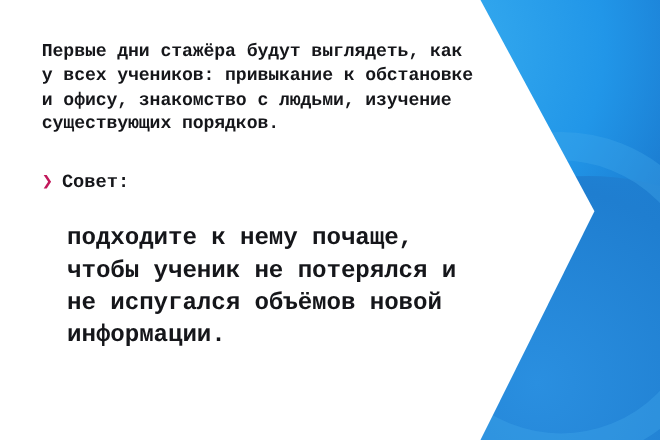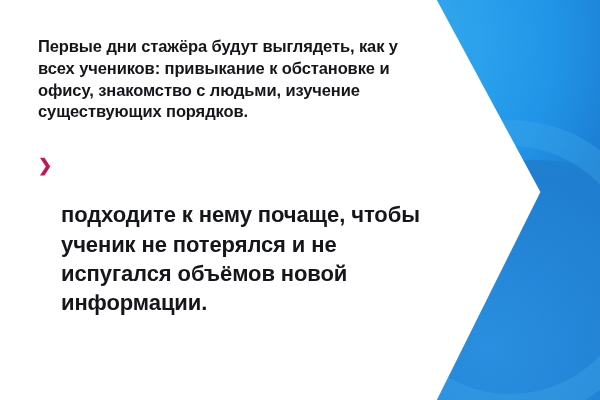--- a/index.html
+++ b/index.html
@@ -12,20 +12,21 @@
     overflow: hidden;
     font-family: "Liberation Sans", sans-serif;
     background: #ffffff;
   }
   .slide {
     position: relative;
     width: 600px;
     height: 400px;
     overflow: hidden;
     background: #c4b5fd;
+    font-family: Liberation Mono, monospace;
   }
   
   .bg-base {
     position: absolute;
     inset: 0;
     background: linear-gradient(135deg, #1b6fc4 0%, #1976d2 25%, #1565c0 55%, #1457a8 100%);
   }
   .bg-glow {
     position: absolute;
     top: -140px;
@@ -116,17 +117,18 @@
   <div class="bg-arc"></div>
   <div class="bg-arc2"></div>
 
   <div class="panel"></div>
 
   <div class="content">
     <p class="para">Первые дни стажёра будут выглядеть, как у всех учеников: привыкание к обстановке и офису, знакомство с людьми, изучение существующих порядков.</p>
 
     <div class="tip-row">
       <span class="tip-arrow">❯</span>
+      <span class="tip-label">Совет:</span>
     </div>
 
     <p class="para2">подходите к нему почаще, чтобы ученик не потерялся и не испугался объёмов новой информации.</p>
   </div>
 </div>
 
 </body></html>

